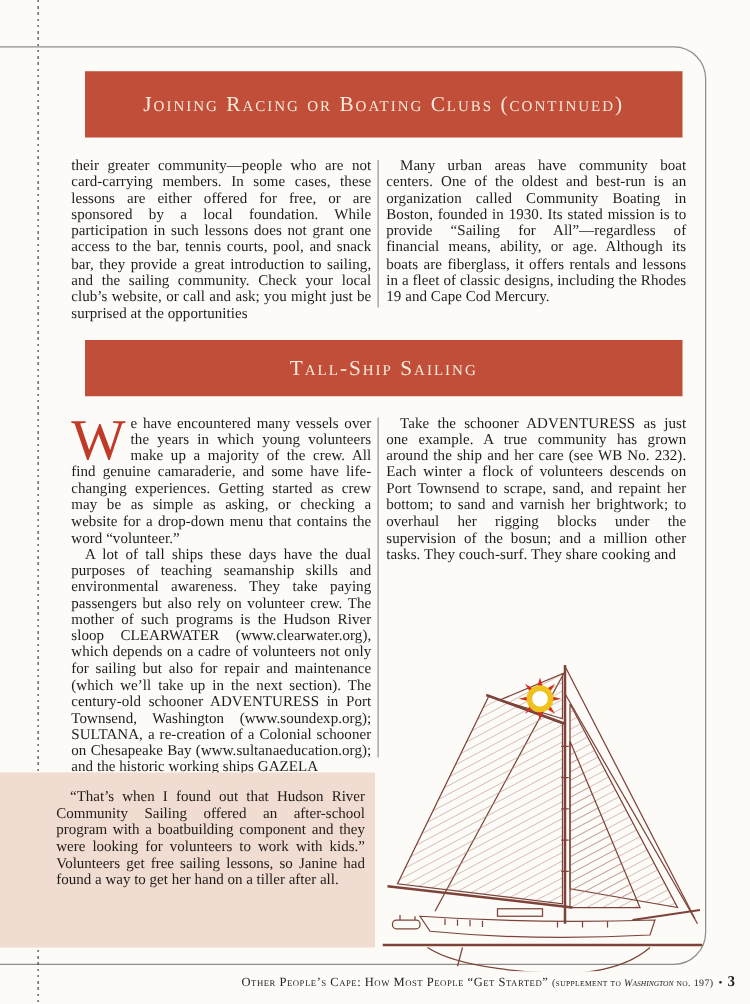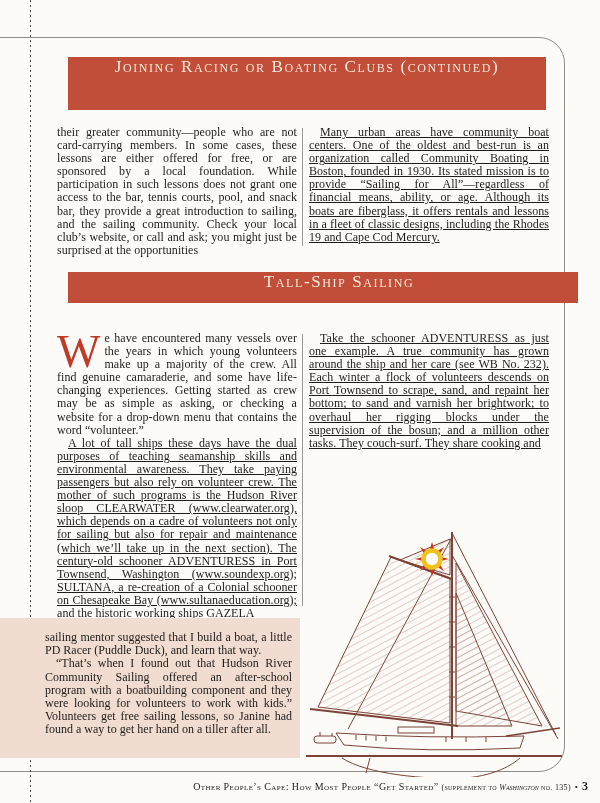--- a/index.html
+++ b/index.html
@@ -13,36 +13,36 @@
     position:absolute;left:30px;top:0;width:1px;height:803px;z-index:1;
     background:repeating-linear-gradient(to bottom,#4a4a4a 0 2px,transparent 2px 5px);
   }
   
   .frame{
     position:absolute;left:-30px;top:37px;width:593px;height:733px;z-index:0;
     border:1px solid #8f8d8a;border-radius:0 26px 26px 0;
   }
   .banner{
     position:absolute;left:68px;width:478px;background:#c14e39;color:#f8eadc;
-    display:flex;align-items:flex-start;justify-content:center;z-index:2;
+    display:flex;align-items:center;justify-content:center;z-index:2;
     font-variant:small-caps;letter-spacing:1.6px;font-size:17px;
   }
   .banner1{top:57px;height:53px;}
-  .banner2{top:272px;height:31px;padding-left:32px;}
+  .banner2{top:272px;height:45px;}
   .cols{position:absolute;left:57px;width:492px;display:flex;z-index:2;}
   .cols1{top:126px;}
   .cols2{top:332px;}
   .col{width:240px;}
   .col.left{margin-right:12px;}
   .col.right{margin-left:0;width:240px;}
   .col p{
     margin:0;font-size:12px;line-height:13.1px;text-align:justify;
     letter-spacing:0.05px;
   }
-  .col p.indent{text-indent:11px;text-decoration:underline;}
+  .col p.indent{text-indent:11px;}
   .divider{position:absolute;left:302px;width:1px;background:#9a9894;z-index:2;}
   .divider1{top:128px;height:118px;}
   .divider2{top:334px;height:272px;}
   .dropcap{
     float:left;color:#c03a28;font-size:46px;line-height:36px;
     padding:2px 4px 0 0;font-weight:400;
   }
   .sidebar{
     position:absolute;left:0;top:618px;width:300px;height:140px;
     background:#f0dcd0;z-index:2;box-sizing:border-box;
@@ -92,21 +92,20 @@
     <p><span class="dropcap">W</span><span>e have encountered many vessels over the years in which young volunteers make up a majority of the crew. All find genuine camaraderie, and some have life-changing experiences. Getting started as crew may be as simple as asking, or checking a website for a drop-down menu that contains the word “volunteer.”</span></p>
     <p class="indent">A lot of tall ships these days have the dual purposes of teaching seamanship skills and environmental awareness. They take paying passengers but also rely on volunteer crew. The mother of such programs is the Hudson River sloop CLEARWATER (www.clearwater.org), which depends on a cadre of volunteers not only for sailing but also for repair and maintenance (which we’ll take up in the next section). The century-old schooner ADVENTURESS in Port Townsend, Washington (www.soundexp.org); SULTANA, a re-creation of a Colonial schooner on Chesapeake Bay (www.sultanaeducation.org); and the historic working ships GAZELA</p>
   </div>
   <div class="col right">
     <p class="indent">Take the schooner ADVENTURESS as just one example. A true community has grown around the ship and her care (see WB No. 232). Each winter a flock of volunteers descends on Port Townsend to scrape, sand, and repaint her bottom; to sand and varnish her brightwork; to overhaul her rigging blocks under the supervision of the bosun; and a million other tasks. They couch-surf. They share cooking and</p>
   </div>
 </div>
 <div class="divider divider2"></div>
 
 <div class="sidebar">
-  <p>sailing mentor suggested that I build a boat, a little PD Racer (Puddle Duck), and learn that way.</p>
   <p class="indent">“That’s when I found out that Hudson River Community Sailing offered an after-school program with a boatbuilding component and they were looking for volunteers to work with kids.” Volunteers get free sailing lessons, so Janine had found a way to get her hand on a tiller after all.</p>
 </div>
 
 <div class="illustration">
   <svg width="256" height="250" viewBox="0 0 256 250">
     <defs>
       <pattern id="hatch" width="6" height="6" patternUnits="userSpaceOnUse" patternTransform="rotate(62)">
         <line x1="0" y1="0" x2="0" y2="6" stroke="#b68a80" stroke-width="0.8"></line>
       </pattern>
     </defs>
@@ -151,14 +150,14 @@
         <polygon points="118.2,27 114,20 121,24.2"></polygon>
         <polygon points="123.5,23.2 126,15 128.5,23.2"></polygon>
         <polygon points="133.8,27 138,20 131,24.2"></polygon>
       </g>
       <circle cx="126" cy="32" r="8.5" fill="#ffffff" stroke="#efc21d" stroke-width="4.5"></circle>
     </g>
   </svg>
 </div>
 
 <div class="footer">
-  <span class="title">Other People’s Cape: How Most People “Get Started” </span><span class="supp">(supplement to </span><span class="mag">Washington</span><span class="supp"> no. 135)</span><span class="bullet">•</span><span class="pagenum">3</span>
+  <span class="title">Other People’s Cape: How Most People “Get Started” </span><span class="supp">(supplement to </span><span class="mag">Washington</span><span class="supp"> no. 197)</span><span class="bullet">•</span><span class="pagenum">3</span>
 </div>
 
 </body></html>

